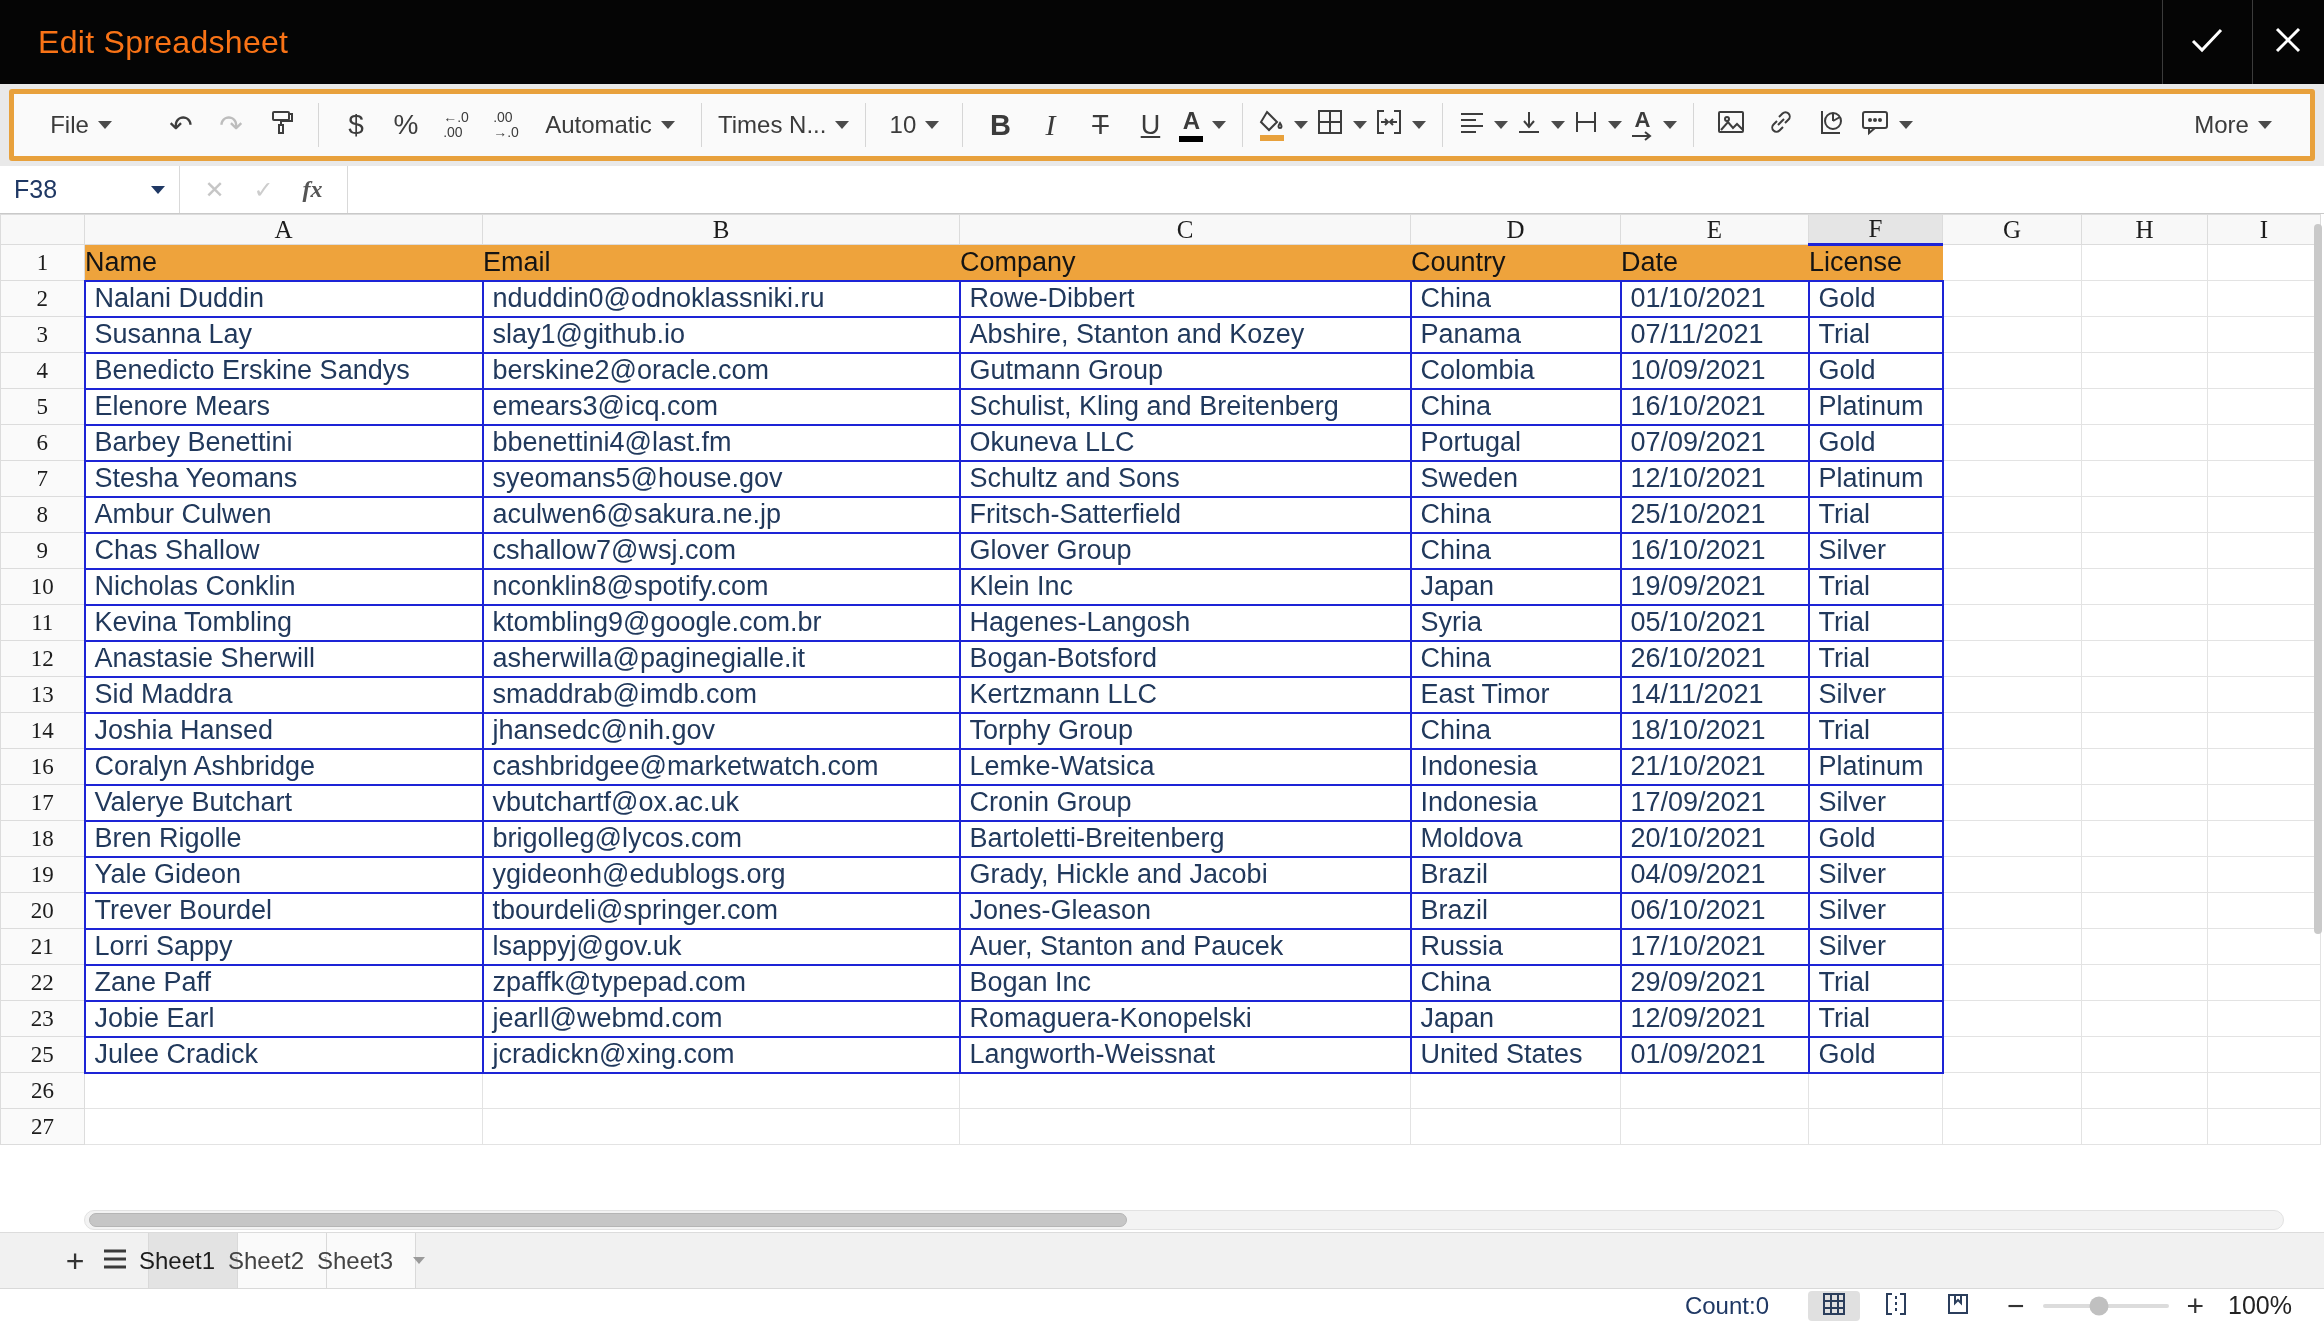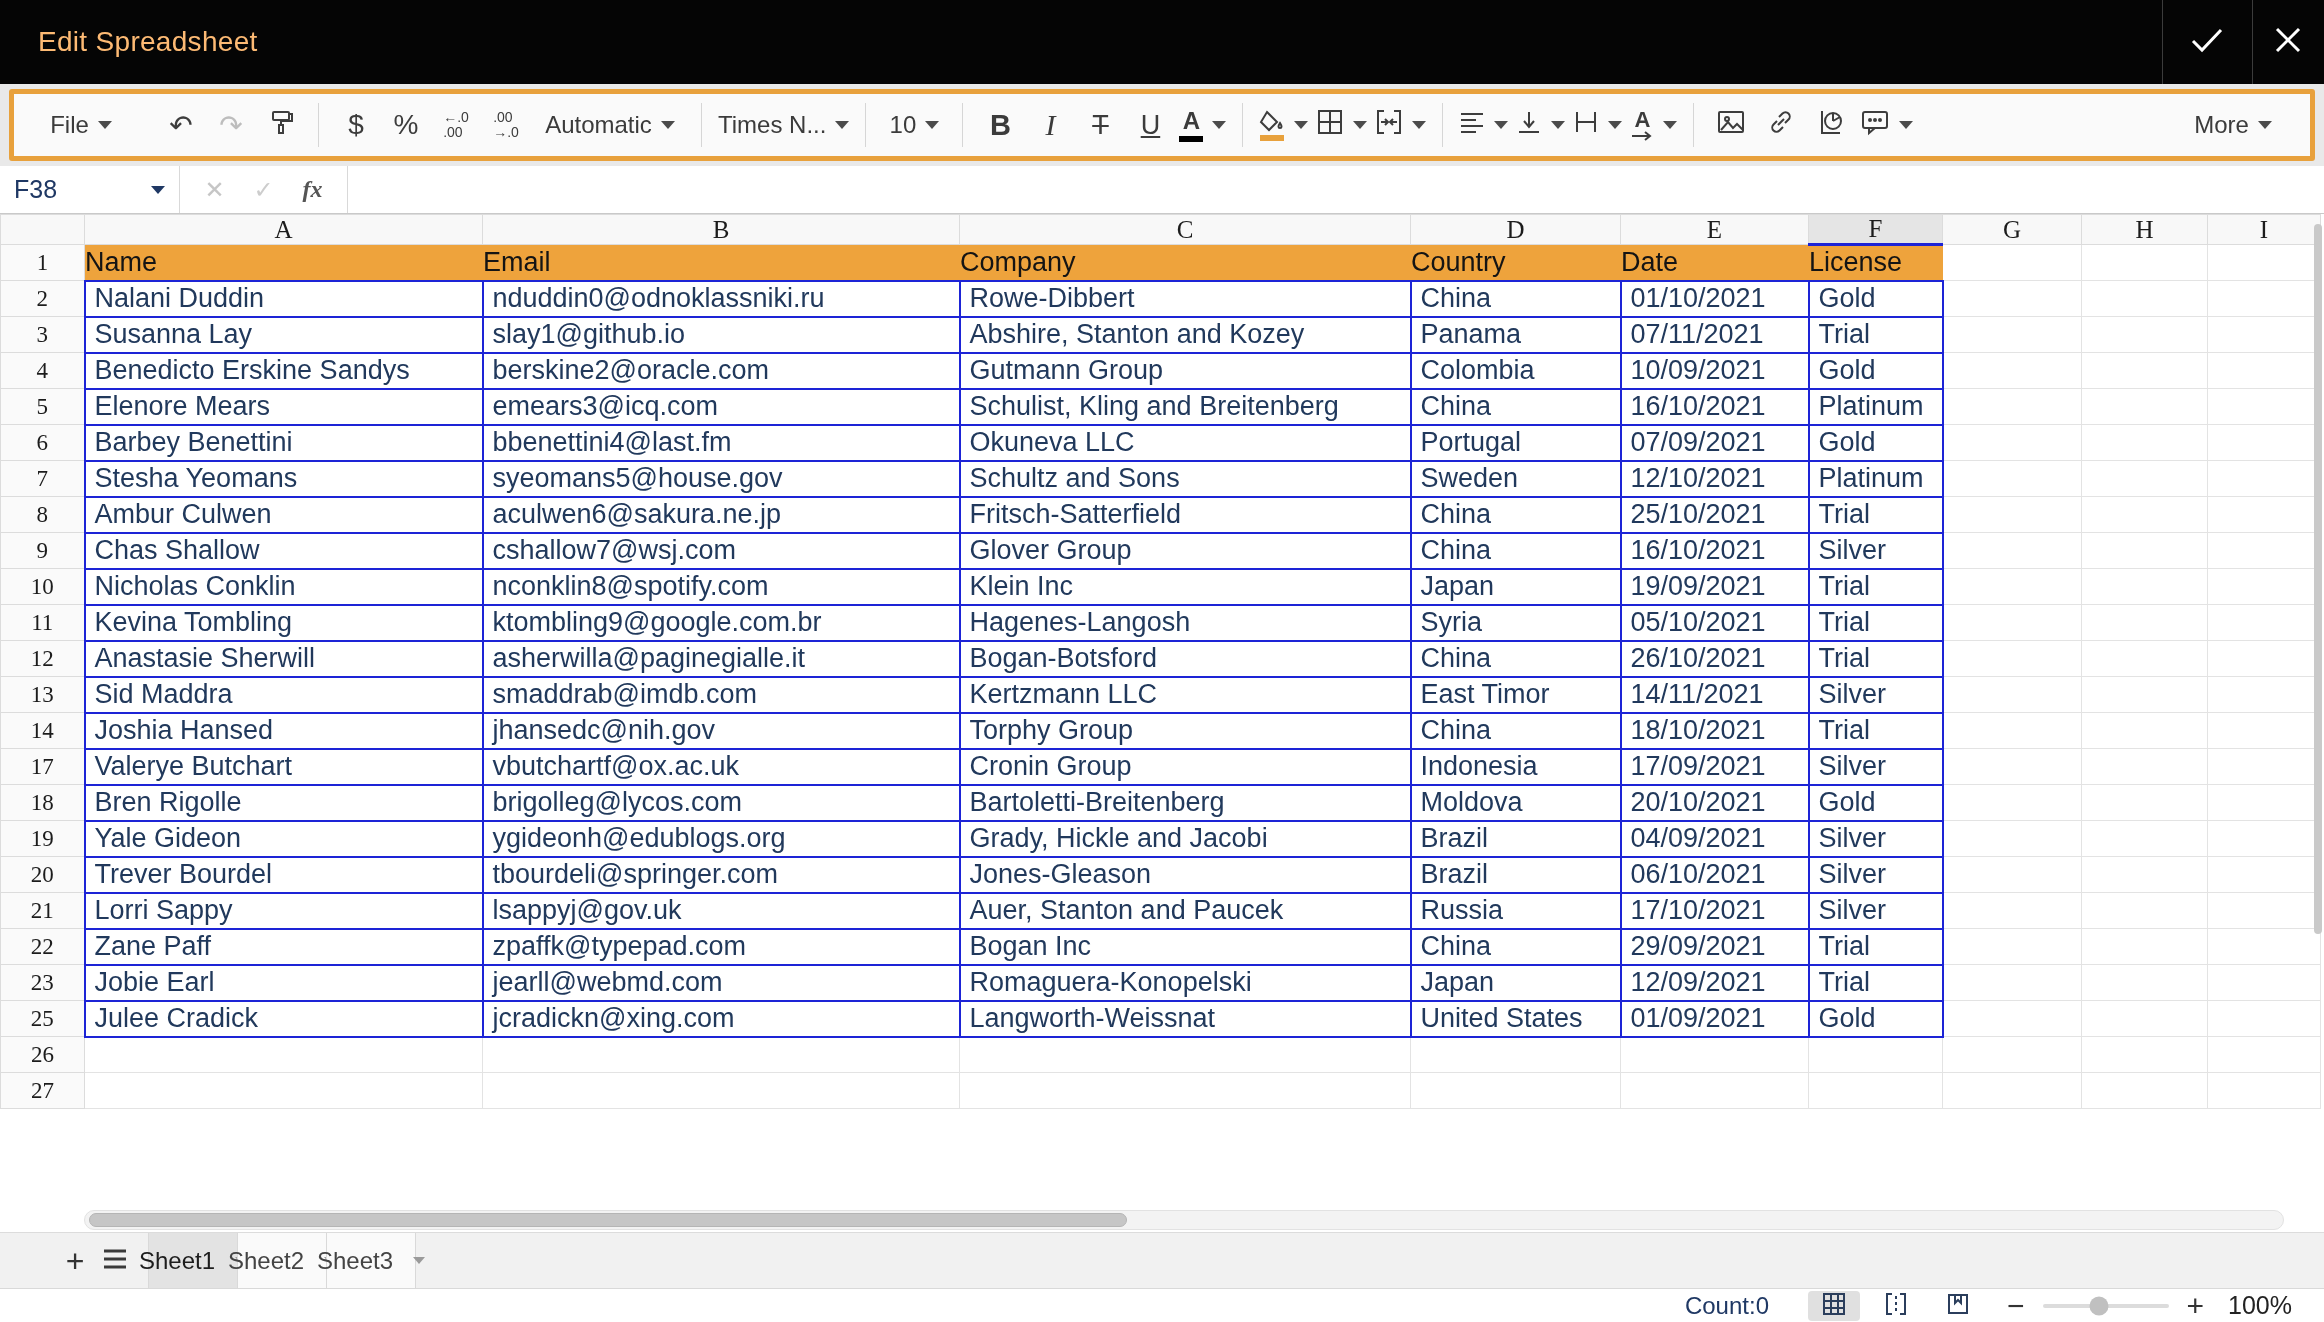--- a/index.html
+++ b/index.html
@@ -3,21 +3,21 @@
 <meta charset="utf-8">
 <style>
   * { margin:0; padding:0; box-sizing:border-box; }
   html,body { width:2324px; height:1322px; overflow:hidden; background:#fff;
               font-family:"Liberation Sans", sans-serif; }
   .screen { position:relative; width:2324px; height:1322px; background:#fff; }
 
   
   .titlebar { position:absolute; left:0; top:0; width:100%; height:84px; background:#050505;
               display:flex; align-items:center; }
-  .titlebar .title { color:#fdba74; font-size:28px; font-weight:500; margin-left:38px; letter-spacing:.3px; }
+  .titlebar .title { color:#f97316; font-size:32px; font-weight:500; margin-left:38px; letter-spacing:.3px; }
   .tb-sep { position:absolute; top:0; width:1px; height:84px; background:#3c3c3c; }
   .tb-btn { position:absolute; top:0; height:84px; display:flex; align-items:center; justify-content:center; cursor:pointer; }
   .tb-btn svg { stroke:#fff; stroke-width:3; fill:none; }
 
   
   .toolbar-wrap { position:absolute; left:0; top:84px; width:100%; height:82px; background:#e9e9e9; }
   .toolbar { position:absolute; left:9px; right:9px; top:5px; bottom:5px; background:#fafafa;
              border:5px solid #e8a13c; border-radius:3px; display:flex; align-items:center;
              padding:9px 18px; color:#3b3b3b; font-size:24px; }
   .tbtn { display:flex; align-items:center; justify-content:center; height:54px; min-width:42px;
@@ -523,20 +523,32 @@
             <td class="data">jhansedc@nih.gov</td>
             <td class="data">Torphy Group</td>
             <td class="data">China</td>
             <td class="data">18/10/2021</td>
             <td class="data">Trial</td>
             <td class="empty"></td>
             <td class="empty"></td>
             <td class="empty"></td>
           </tr>
           <tr>
+            <td class="rowhdr">16</td>
+            <td class="data">Coralyn Ashbridge</td>
+            <td class="data">cashbridgee@marketwatch.com</td>
+            <td class="data">Lemke-Watsica</td>
+            <td class="data">Indonesia</td>
+            <td class="data">21/10/2021</td>
+            <td class="data">Platinum</td>
+            <td class="empty"></td>
+            <td class="empty"></td>
+            <td class="empty"></td>
+          </tr>
+          <tr>
             <td class="rowhdr">17</td>
             <td class="data">Valerye Butchart</td>
             <td class="data">vbutchartf@ox.ac.uk</td>
             <td class="data">Cronin Group</td>
             <td class="data">Indonesia</td>
             <td class="data">17/09/2021</td>
             <td class="data">Silver</td>
             <td class="empty"></td>
             <td class="empty"></td>
             <td class="empty"></td>

